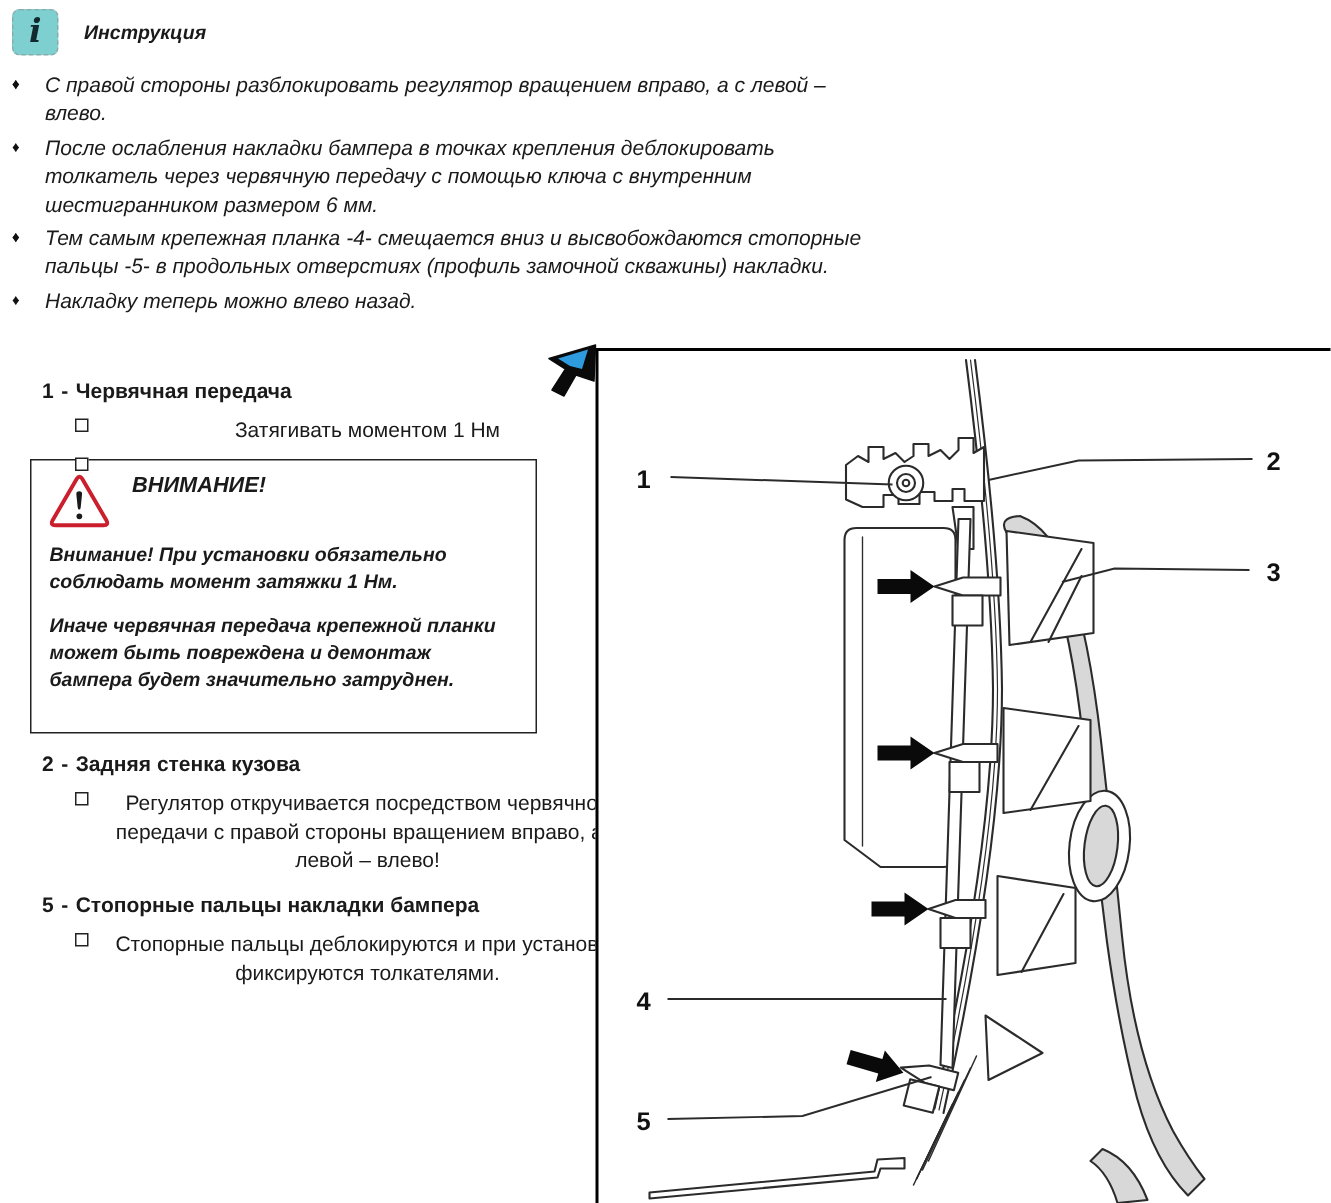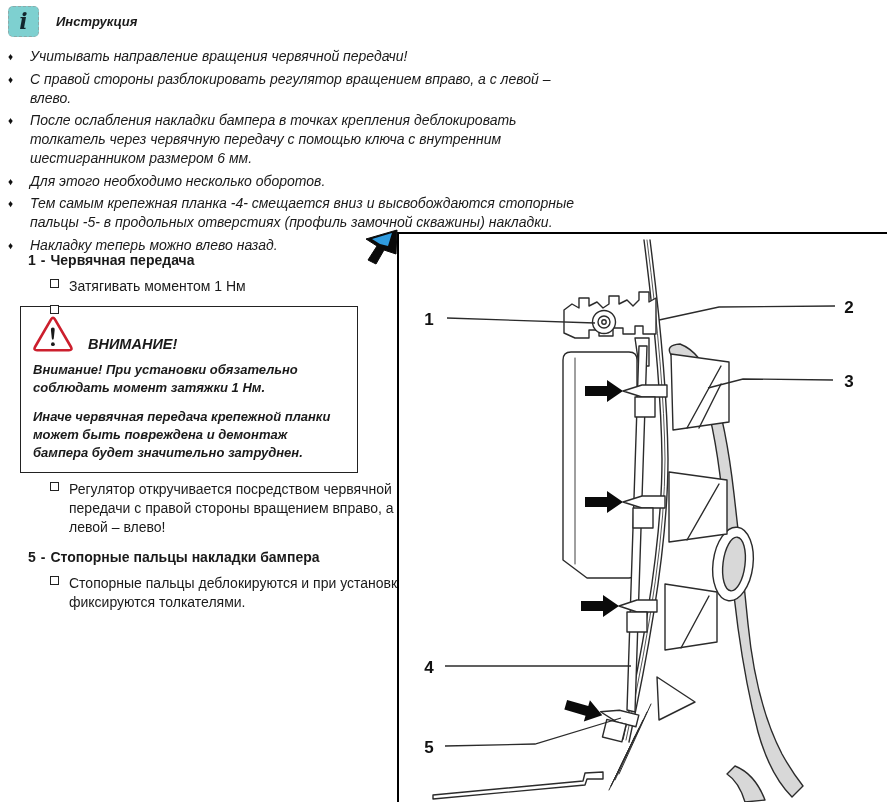--- a/index.html
+++ b/index.html
@@ -28,38 +28,38 @@
   .bullets .mk{
     position:absolute;left:8px;top:0;font-style:normal;
     font-size:10px;line-height:19px;color:#111;
   }
   
   .leftcol{position:absolute;left:0;top:240px;width:397px;}
   .item-head{margin:11px 0 0 28px;font-weight:bold;line-height:19px;font-size:14px;}
   .item-head .isep{margin:0 5px;}
   .sub{
     position:relative;margin:7px 0 0 50px;padding-left:19px;
-    width:352px;line-height:19px;
+    width:352px;line-height:19px;text-align:center;
   }
   .sub .smk{
     position:absolute;left:0;top:2px;width:7px;height:7px;
     border:1.2px solid #222;background:#fff;
   }
   
   .warnbox{
     margin:10px 0 0 20px;width:338px;box-sizing:border-box;
     border:1.5px solid #222;background:#fff;padding:9px 12px 10px 12px;
   }
-  .warnhead{display:flex;align-items:flex-end;gap:15px;margin-bottom:9px;}
+  .warnhead{display:flex;align-items:flex-start;gap:15px;margin-bottom:9px;}
   .warn-title{font-weight:bold;font-style:italic;font-size:14.5px;}
   .warnbox p{
     margin:0 0 11px 0;font-weight:bold;font-style:italic;
     font-size:13px;line-height:18px;
   }
-  .warnbox p:last-child{margin-bottom:0;}
+  .warnbox p:last-child{margin-bottom:16px;}
   
   .diagram-frame{
     position:absolute;left:397px;top:232px;width:490px;height:570px;
     border-top:2px solid #000;border-left:2px solid #000;
     box-sizing:border-box;background:#fff;
   }
   .diagram-frame svg{display:block;}
   .cursor{position:absolute;left:363px;top:219px;z-index:6;}
   .callout-num{
     font-family:"Liberation Sans",sans-serif;font-weight:bold;font-size:17px;fill:#111;
@@ -67,24 +67,24 @@
 </style>
 </head>
 <body>
 
 <div class="topsec">
   <div class="hdr">
     <div class="info-icon">i</div>
     <div class="hdr-title">Инструкция</div>
   </div>
   <ul class="bullets">
-    <li><span class="mk">♦</span><span>Учитывать направление вращения червячной передачи!</span></li>
+    <li><span class="mk">♦</span></li>
     <li><span class="mk">♦</span><span>С правой стороны разблокировать регулятор вращением вправо, а с левой – влево.</span></li>
     <li><span class="mk">♦</span><span>После ослабления накладки бампера в точках крепления деблокировать толкатель через червячную передачу с помощью ключа с внутренним шестигранником размером 6 мм.</span></li>
-    <li><span class="mk">♦</span><span>Для этого необходимо несколько оборотов.</span></li>
+    <li><span class="mk">♦</span></li>
     <li><span class="mk">♦</span><span>Тем самым крепежная планка -4- смещается вниз и высвобождаются стопорные пальцы -5- в продольных отверстиях (профиль замочной скважины) накладки.</span></li>
     <li><span class="mk">♦</span><span>Накладку теперь можно влево назад.</span></li>
   </ul>
 </div>
 
 <div class="leftcol">
 
   <div class="item-head">
     <span class="inum">1</span><span class="isep">-</span><span>Червячная передача</span>
   </div>
@@ -97,20 +97,23 @@
         <path d="M18.2 3.2 Q20 0.4 21.8 3.2 L38 31 Q39.6 34.2 36 34.2 L4 34.2 Q0.4 34.2 2 31 Z" fill="#fff" stroke="#cc1f2d" stroke-width="2.6" stroke-linejoin="round"></path>
         <path d="M19.9 11.5 q2 0 1.8 2.2 l-0.9 8.6 q-0.1 1.4 -1 1.4 q-0.9 0 -1 -1.4 l-0.9 -8.6 q-0.2 -2.2 2 -2.2 Z" fill="#1a1a1a"></path>
         <circle cx="19.9" cy="28.2" r="1.9" fill="#1a1a1a"></circle>
       </svg>
       <span class="warn-title">ВНИМАНИЕ!</span>
     </div>
     <p>Внимание! При установки обязательно соблюдать момент затяжки 1 Нм.</p>
     <p>Иначе червячная передача крепежной планки может быть повреждена и демонтаж бампера будет значительно затруднен.</p>
   </div>
 
+  <div class="item-head">
+    <span class="inum">2</span><span class="isep">-</span><span>Задняя стенка кузова</span>
+  </div>
 
 
   <div class="sub"><span class="smk"></span><span>Регулятор откручивается посредством червячной передачи с правой стороны вращением вправо, а с левой – влево!</span></div>
 
   <div class="item-head">
     <span class="inum">5</span><span class="isep">-</span><span>Стопорные пальцы накладки бампера</span>
   </div>
   <div class="sub"><span class="smk"></span><span>Стопорные пальцы деблокируются и при установке фиксируются толкателями.</span></div>
 
 </div>

